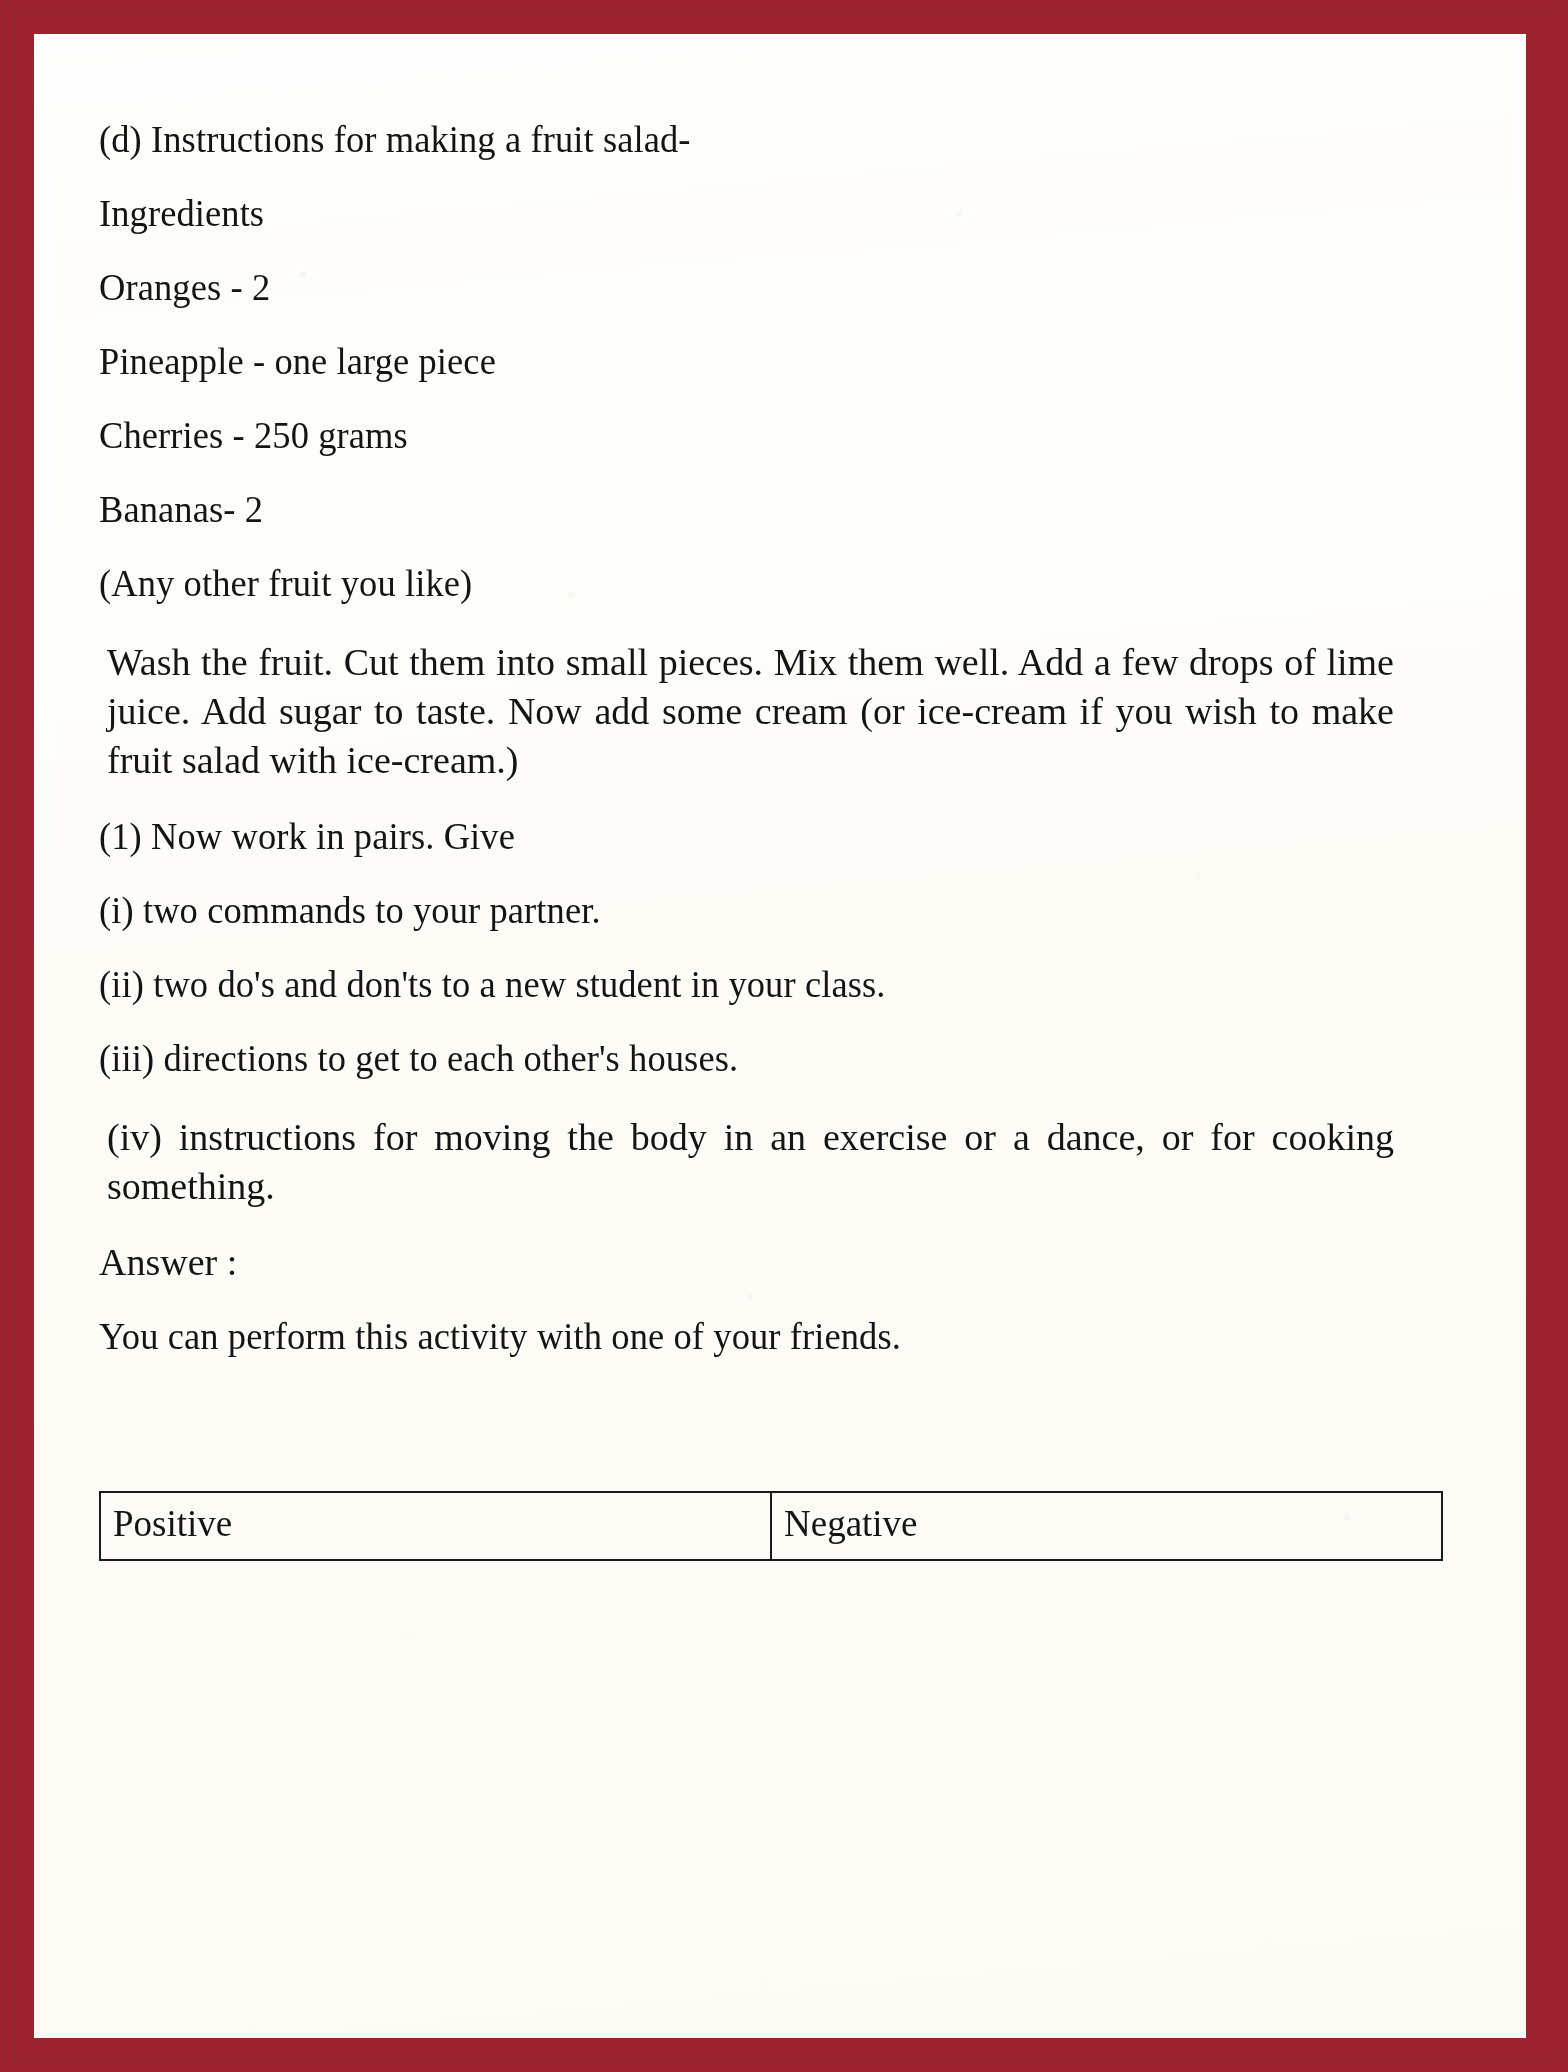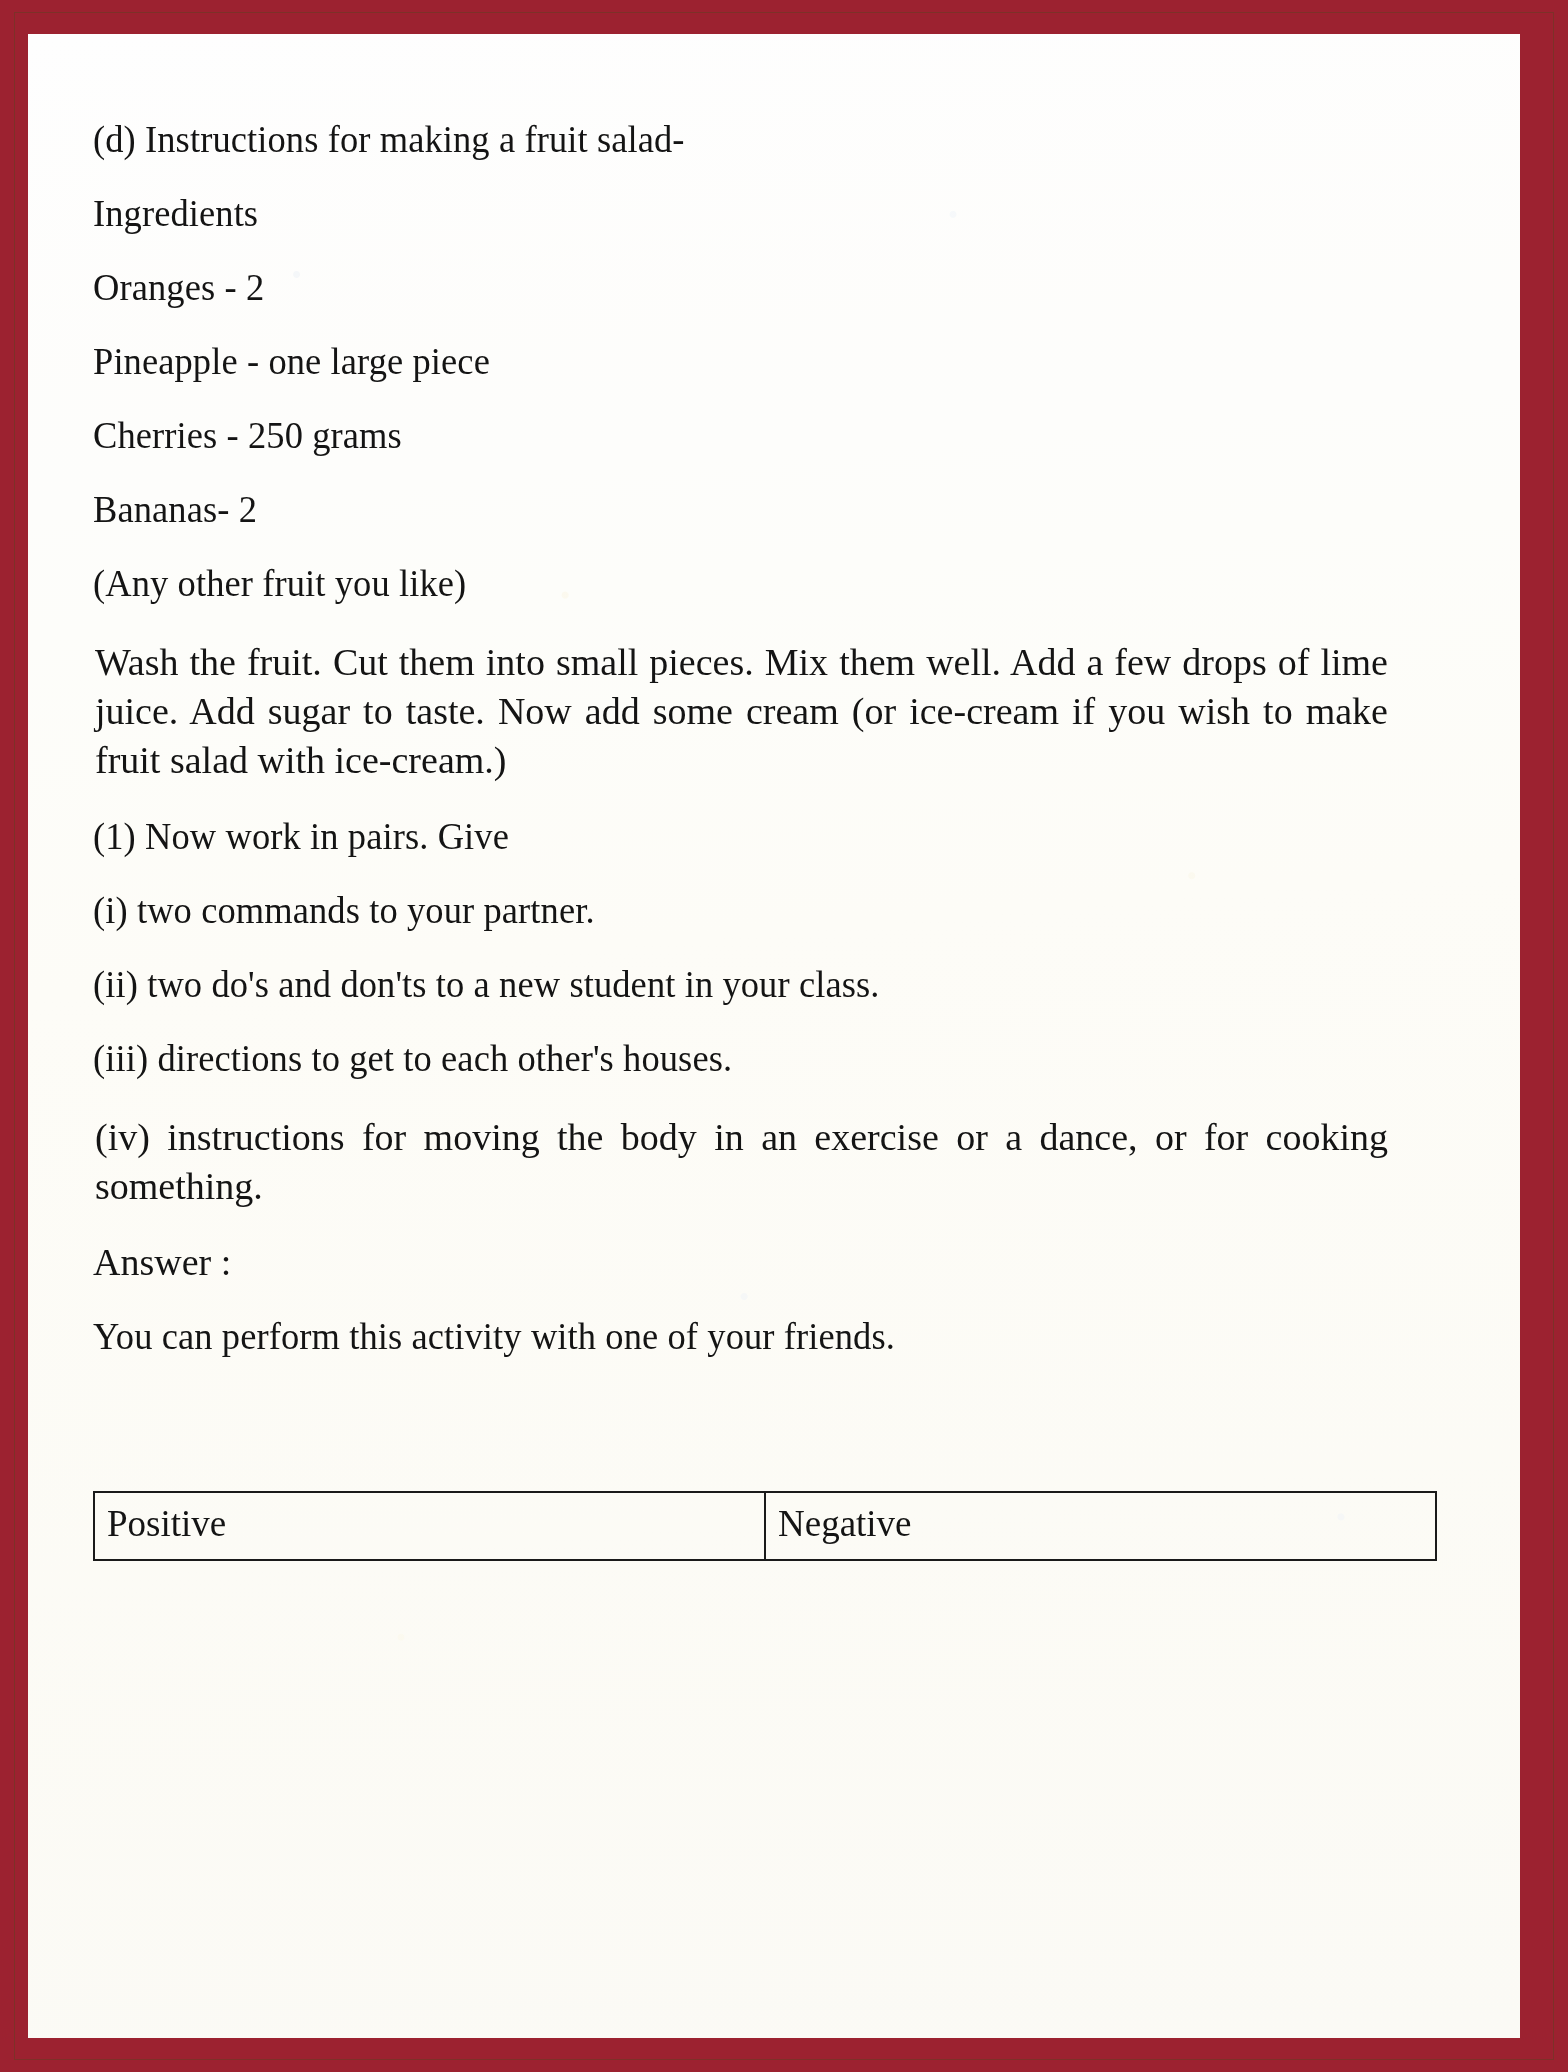--- a/index.html
+++ b/index.html
@@ -32,21 +32,21 @@
     top: 12px;
     right: 14px;
     bottom: 12px;
     border: 1px solid #7d3128;
     box-sizing: border-box;
   }
 
   
   #paper {
     position: absolute;
-    left: 28px;
+    left: 34px;
     top: 34px;
     width: 1492px;
     height: 2004px;
     background: #fdfdfb;
     box-sizing: border-box;
     overflow: hidden;
   }
 
   
   #paper-texture {
@@ -80,21 +80,21 @@
     margin: 0 0 36px 0;
     letter-spacing: 0.1px;
     font-stretch: condensed;
     transform: scaleX(0.96);
     transform-origin: left center;
   }
 
   .para {
     font-size: 38px;
     line-height: 1.29;
-    margin: 0 0 32px 2px;
+    margin: 0 0 32px 8px;
     text-align: justify;
     text-justify: inter-word;
     font-stretch: condensed;
   }
 
   .bold {
     font-weight: bold;
   }
 
   .answer-head {

